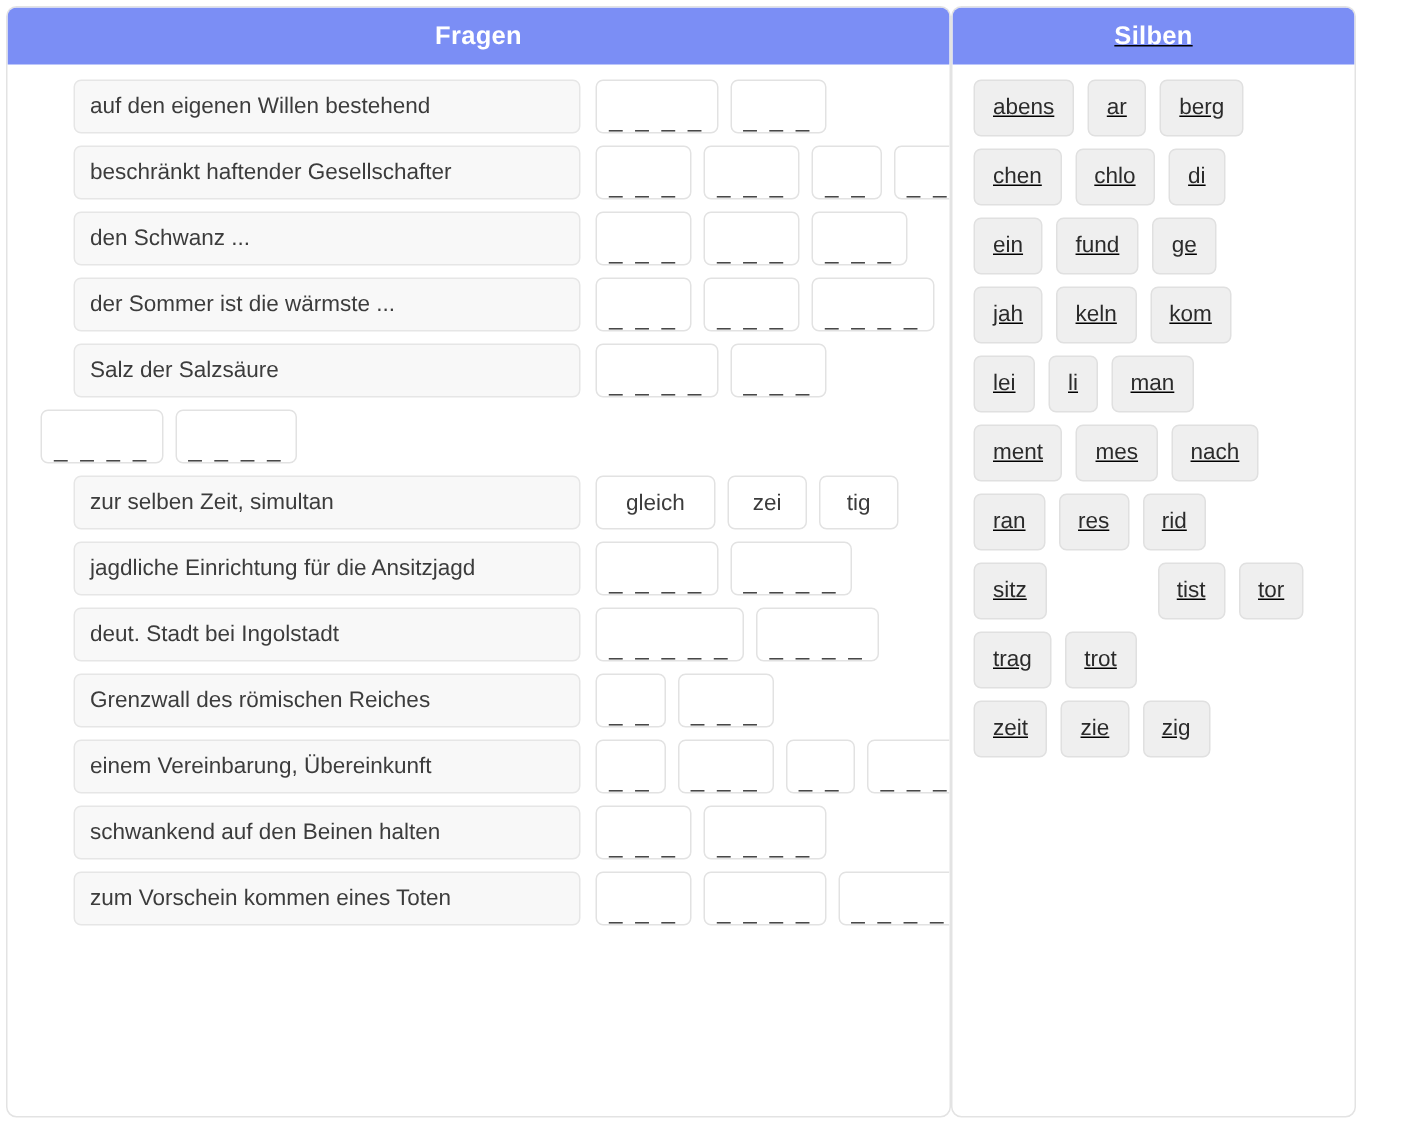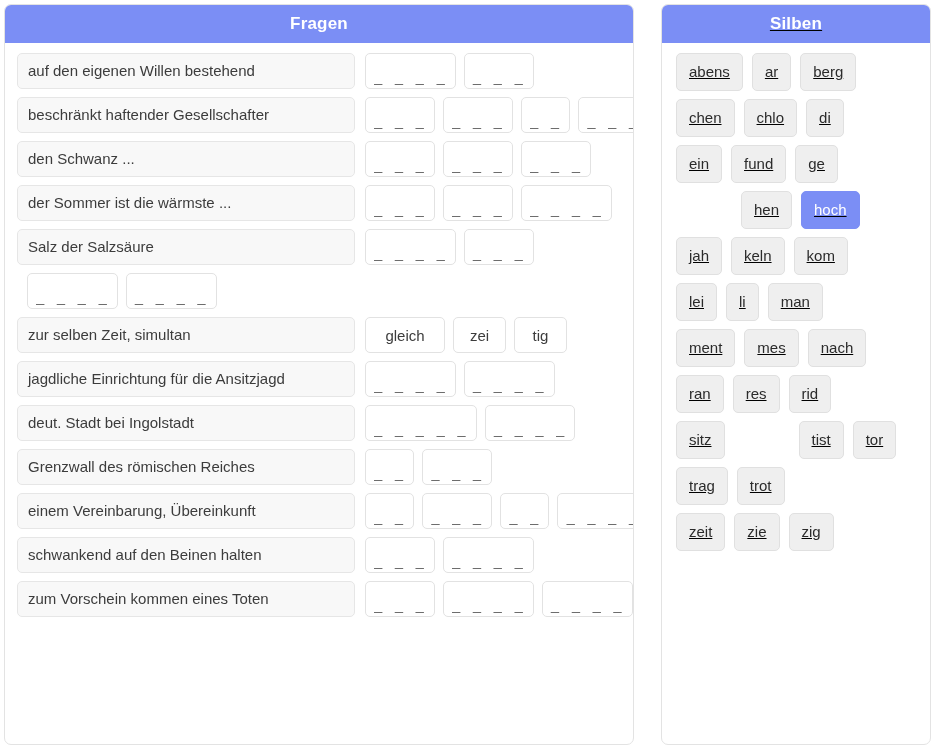--- a/index.html
+++ b/index.html
@@ -5,21 +5,20 @@
   * { box-sizing: border-box; }
   html, body {
     margin: 0; padding: 0;
     width: 935px; height: 749px;
     background: #ffffff;
     font-family: "Liberation Sans", sans-serif;
   }
   #app {
     width: 935px; height: 749px;
     display: flex;
-    gap: 27px;
     padding: 4px 4px 4px 4px;
   }
 
   
   .panel {
     background: #ffffff;
     border: 1px solid #e3e3e3;
     border-radius: 7px;
     overflow: hidden;
     display: flex;
@@ -58,20 +57,21 @@
     height: 36px;
     line-height: 34px;
     background: #f8f8f8;
     border: 1px solid #e6e6e6;
     border-radius: 5px;
     color: #3c3c3c;
     font-size: 15px;
     padding: 0 10px;
     white-space: nowrap;
     overflow: hidden;
+    margin-left: 32px;
   }
   .q-slots {
     display: flex;
     align-items: center;
     margin-left: 10px;
   }
   .slot {
     height: 36px;
     min-width: 34px;
     border: 1px solid #e2e2e2;
@@ -88,22 +88,22 @@
     white-space: nowrap;
   }
   .slot.filled {
     align-items: center;
     padding-bottom: 0;
     letter-spacing: 0;
     font-size: 15px;
     color: #3c3c3c;
   }
   .slot .blanks {
-    font-family: Liberation Mono, monospace;
-    font-size: 14px;
+    font-family: Liberation Serif, serif;
+    font-size: 18px;
     line-height: 11px;
     letter-spacing: 2px;
   }
 
   
   .syl-row {
     display: flex;
     align-items: center;
     margin-bottom: 8px;
     height: 38px;
@@ -318,25 +318,20 @@
           <div class="syl">chen</div>
           <div class="syl">chlo</div>
           <div class="syl">di</div>
         </div>
         <div class="syl-row">
           <div class="syl">ein</div>
           <div class="syl">fund</div>
           <div class="syl">ge</div>
         </div>
         <div class="syl-row">
-          <div class="syl gap" style="min-width: 56px;"></div>
-          <div class="syl">hen</div>
-          <div class="syl selected">hoch</div>
-        </div>
-        <div class="syl-row">
           <div class="syl">jah</div>
           <div class="syl">keln</div>
           <div class="syl">kom</div>
         </div>
         <div class="syl-row">
           <div class="syl">lei</div>
           <div class="syl">li</div>
           <div class="syl">man</div>
         </div>
         <div class="syl-row">

